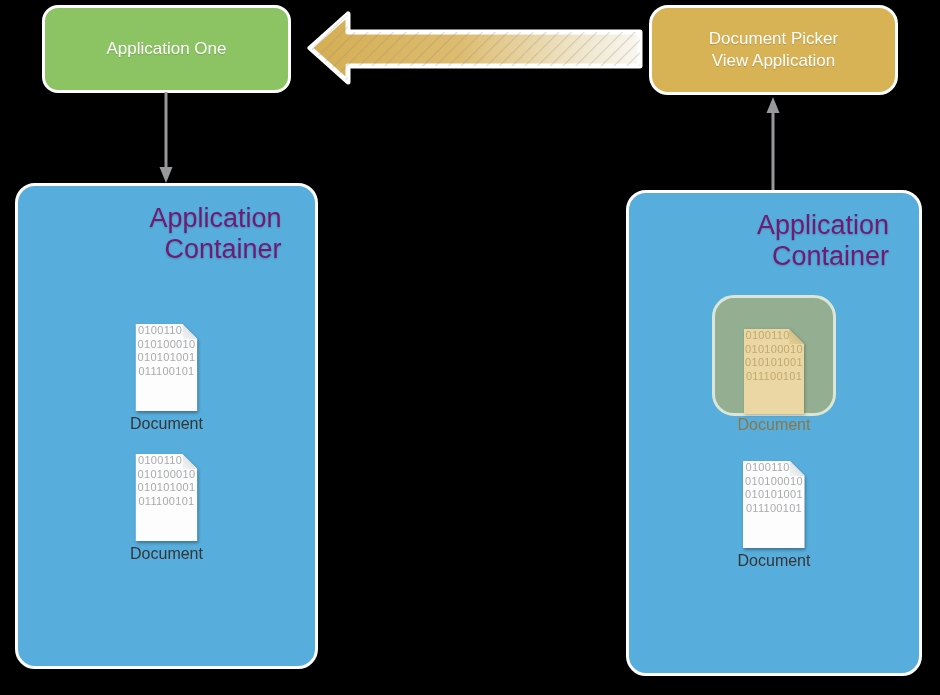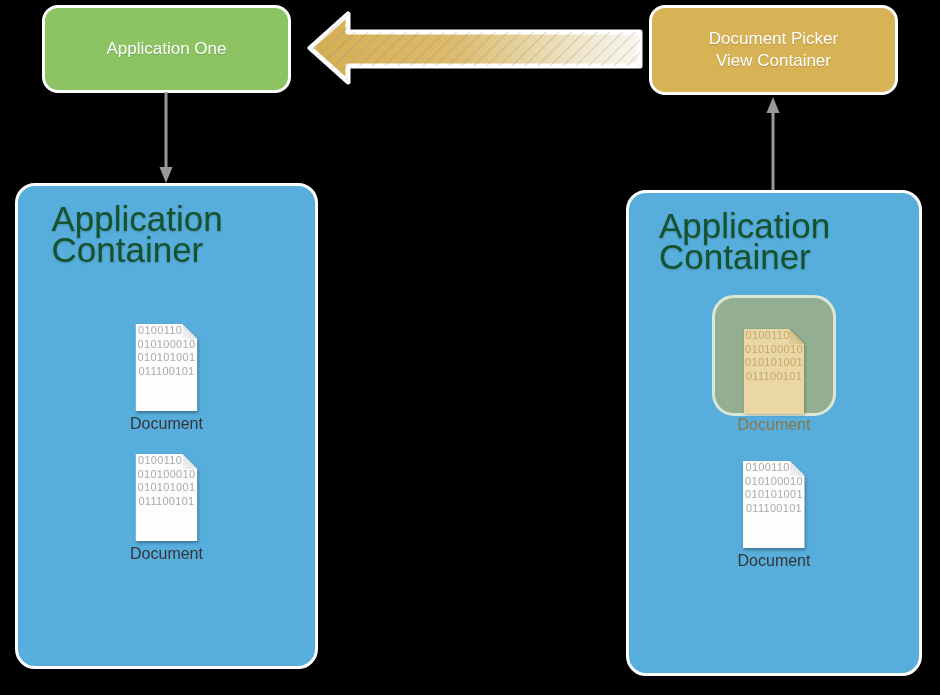--- a/index.html
+++ b/index.html
@@ -17,38 +17,38 @@
     box-sizing:border-box;
     border:3px solid #fff;
     border-radius:16px;
     display:flex;flex-direction:column;
     align-items:center;justify-content:center;
     color:#fff;font-size:17px;line-height:22px;
     text-align:center;
     text-shadow:0 1px 1px rgba(0,0,0,0.18);
   }
   .node-green{left:42px;top:5px;width:249px;height:88px;background:#8cc464;}
-  .node-gold{left:649px;top:5px;width:249px;height:90px;background:#d8b356;}
+  .node-gold{left:649px;top:5px;width:249px;height:90px;background:#d8b356;border-radius:19px;}
 
   
   .container-box{
     position:absolute;
     box-sizing:border-box;
     border:3px solid #fff;
     border-radius:20px;
     background:#57addb;
   }
   .container-left{left:15px;top:183px;width:303px;height:486px;}
   .container-right{left:626px;top:190px;width:296px;height:486px;}
   .container-title{
     margin:17px auto 0 auto;
     width:230px;
-    text-align:left;
-    color:#14532d;
-    font-size:35px;
+    text-align:right;
+    color:#701a75;
+    font-size:27px;
     line-height:31px;
     text-shadow:0 1px 2px rgba(0,0,0,0.2);
   }
 
   
   .doc-item{
     position:absolute;
     left:50%;
     transform:translateX(-50%);
     display:flex;flex-direction:column;align-items:center;
@@ -107,21 +107,21 @@
 <body>
 
 <div class="stage">
 
   <div class="node node-green">
     <span>Application One</span>
   </div>
 
   <div class="node node-gold">
     <span>Document Picker</span>
-    <span>View Container</span>
+    <span>View Application</span>
   </div>
 
   <svg class="arrow-svg" style="left:302px;top:8px;" width="346" height="84" viewBox="0 0 346 84">
     <defs>
       <linearGradient id="goldfade" x1="0" y1="0" x2="1" y2="0">
         <stop offset="0" stop-color="#d5ae52"></stop>
         <stop offset="0.45" stop-color="#ddbc6e"></stop>
         <stop offset="0.8" stop-color="#efe4c6"></stop>
         <stop offset="1" stop-color="#f9f7f1"></stop>
       </linearGradient>

